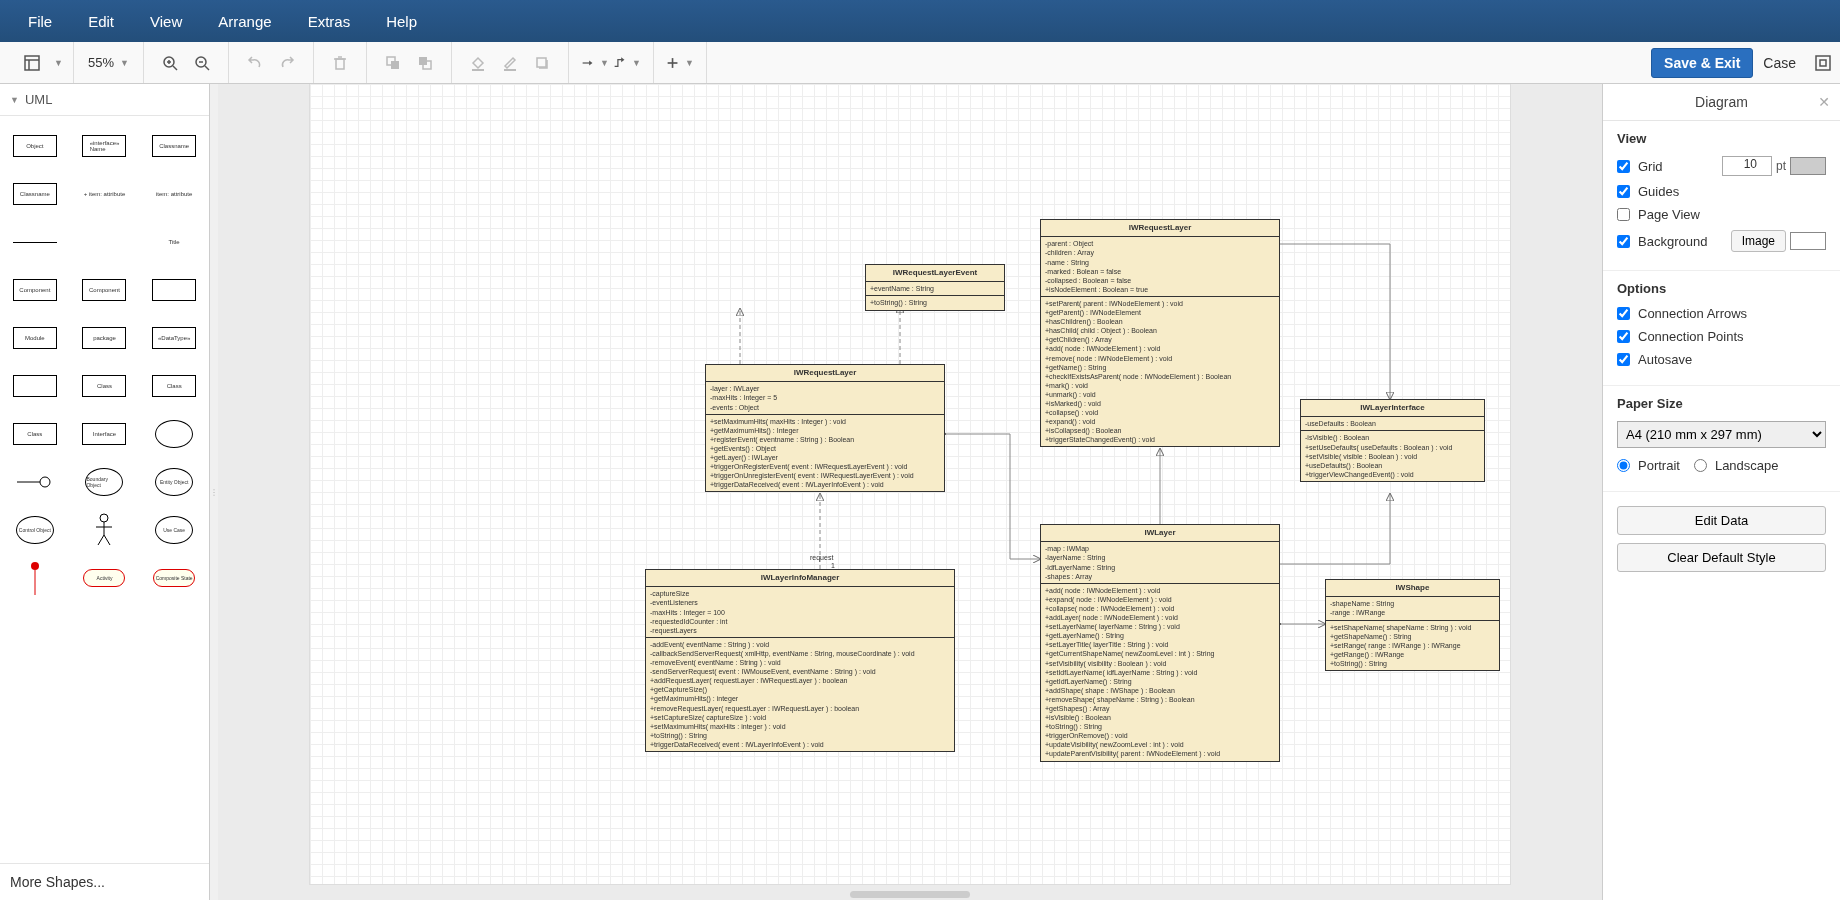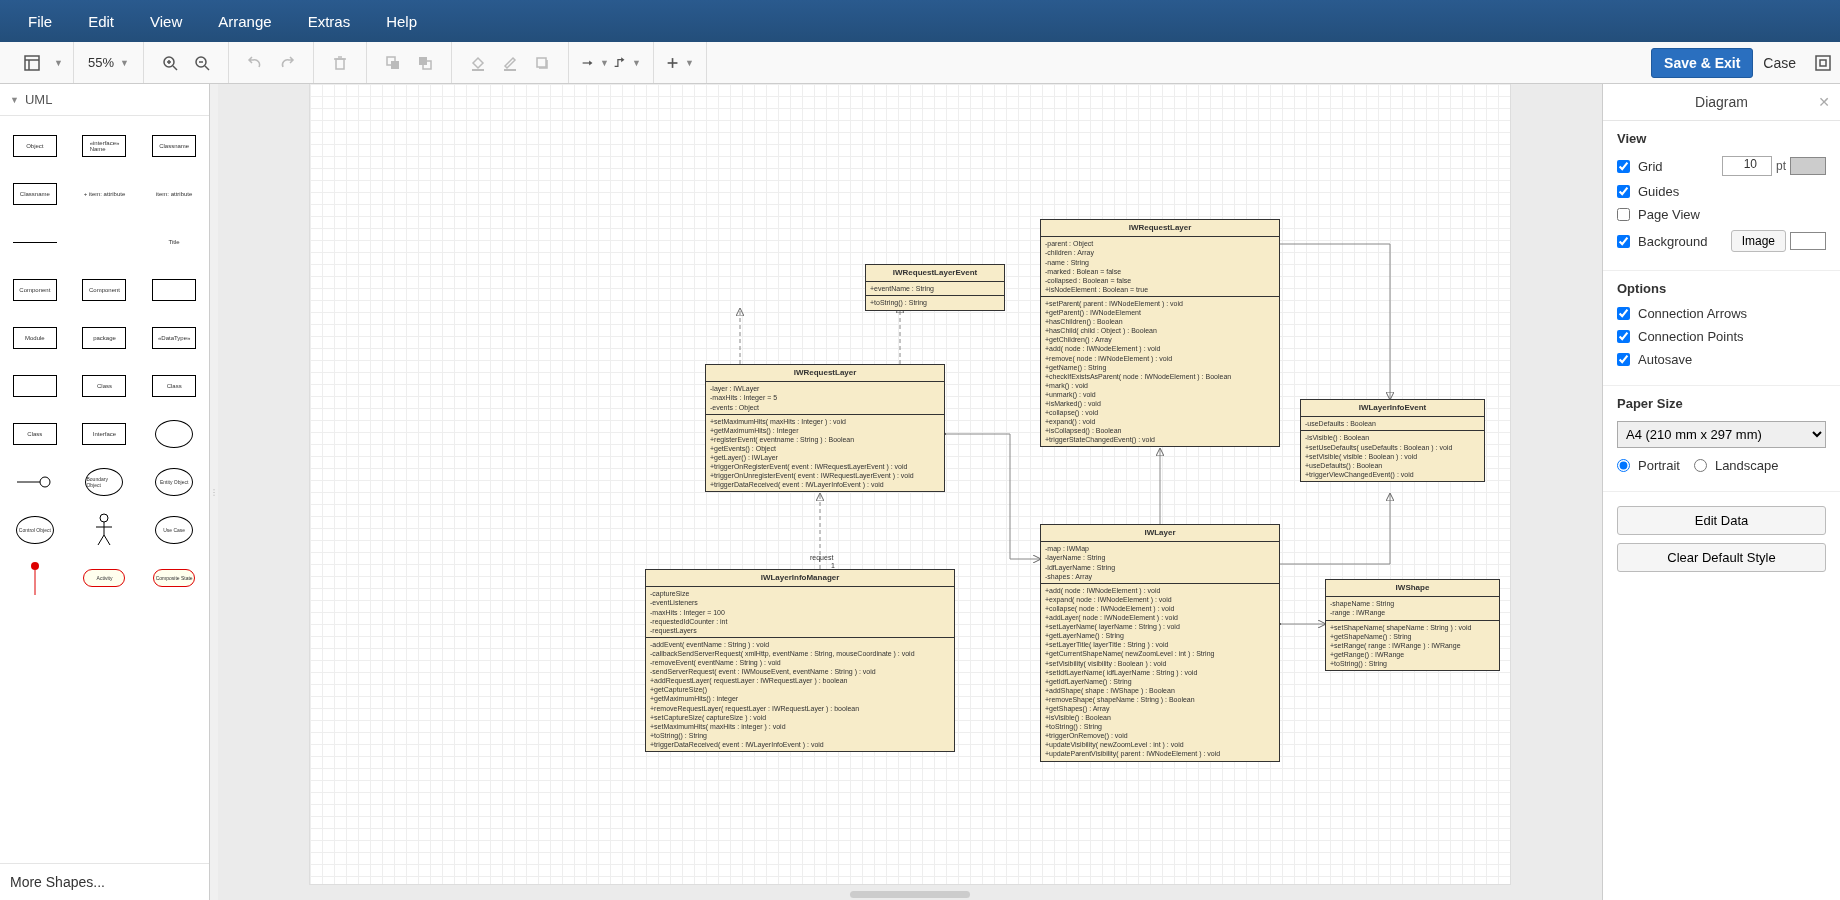--- a/index.html
+++ b/index.html
@@ -406,21 +406,21 @@
             <div class="row">+mark() : void</div>
             <div class="row">+unmark() : void</div>
             <div class="row">+isMarked() : void</div>
             <div class="row">+collapse() : void</div>
             <div class="row">+expand() : void</div>
             <div class="row">+isCollapsed() : Boolean</div>
             <div class="row">+triggerStateChangedEvent() : void</div>
           </div>
         </div>
         <div class="uml" style="left: 990px; top: 315px; width: 185px;">
-          <div class="title">IWLayerInfoEvent</div>
+          <div class="title">IWLayerInterface</div>
           <div class="sect">
             <div class="row">-useDefaults : Boolean</div>
           </div>
           <div class="sect">
             <div class="row">-isVisible() : Boolean</div>
             <div class="row">+setUseDefaults( useDefaults : Boolean ) : void</div>
             <div class="row">+setVisible( visible : Boolean ) : void</div>
             <div class="row">+useDefaults() : Boolean</div>
             <div class="row">+triggerViewChangedEvent() : void</div>
           </div>

